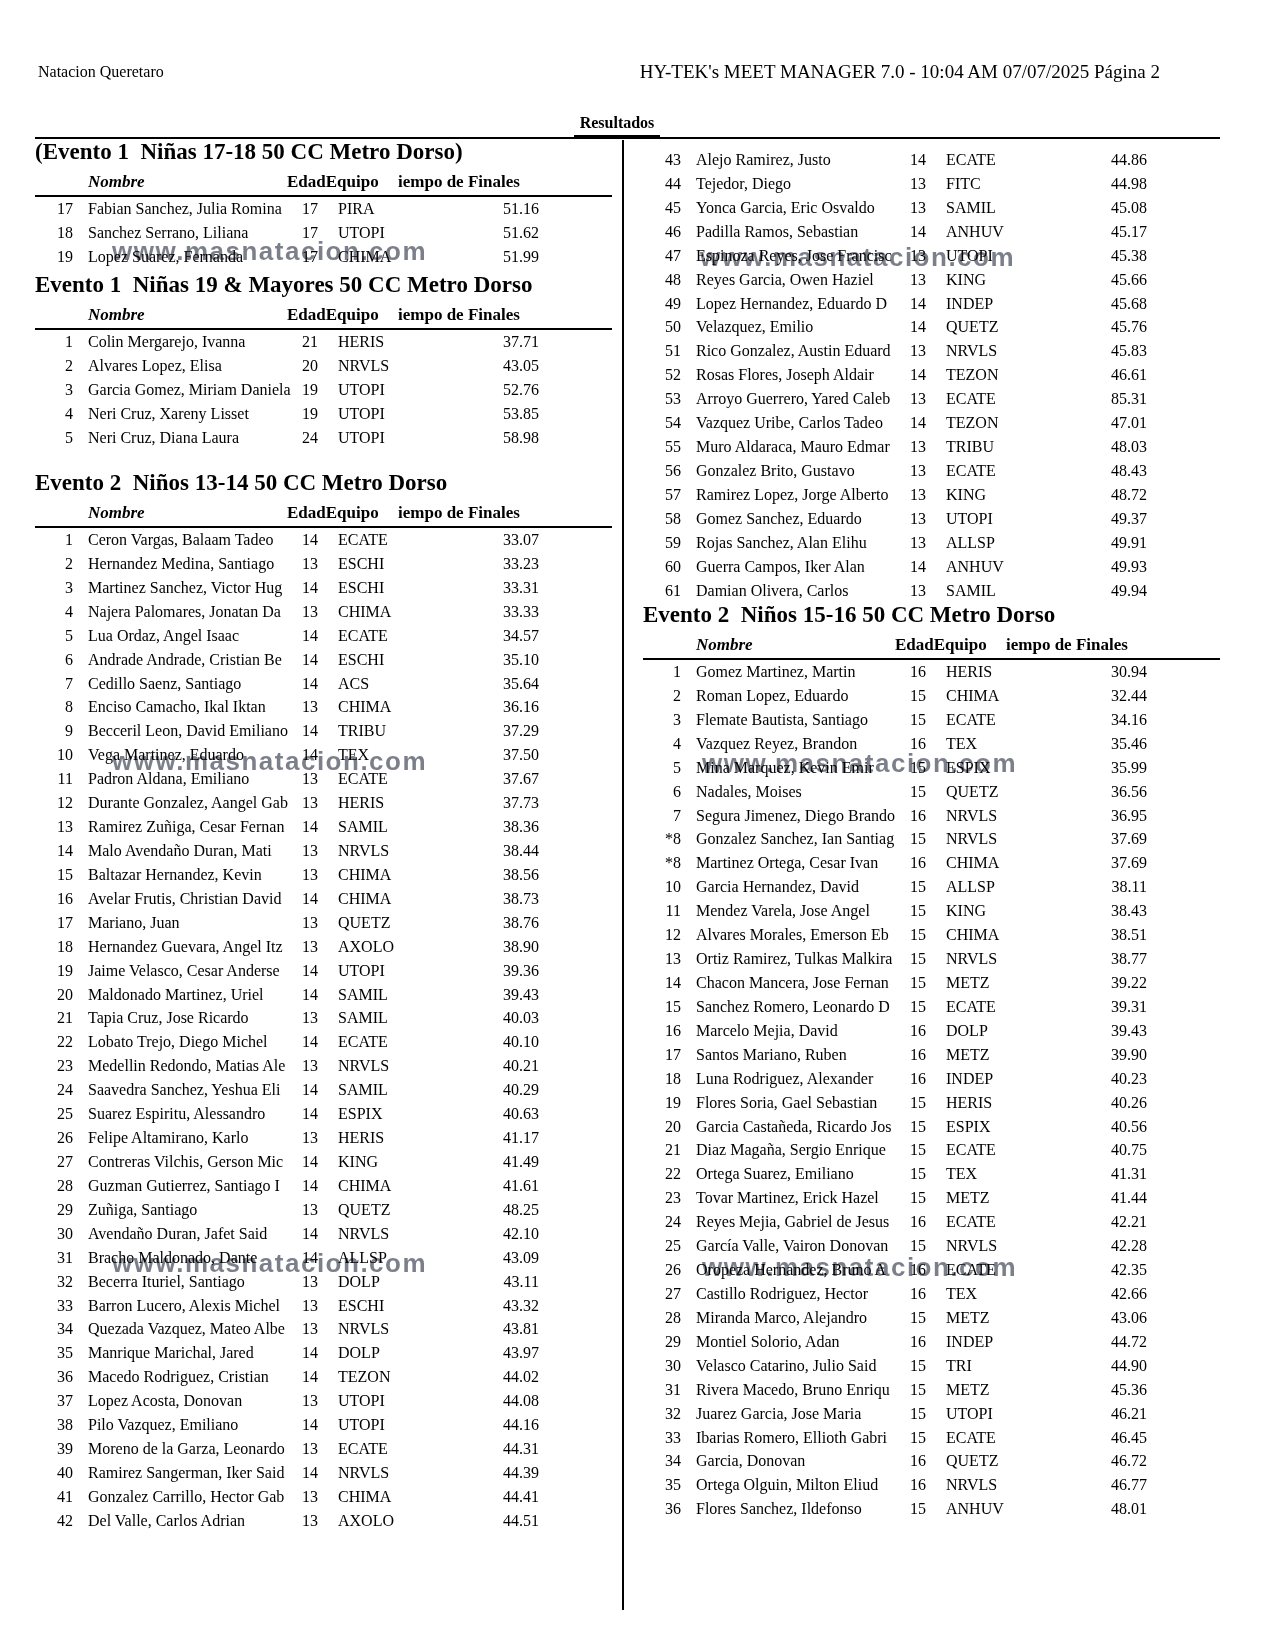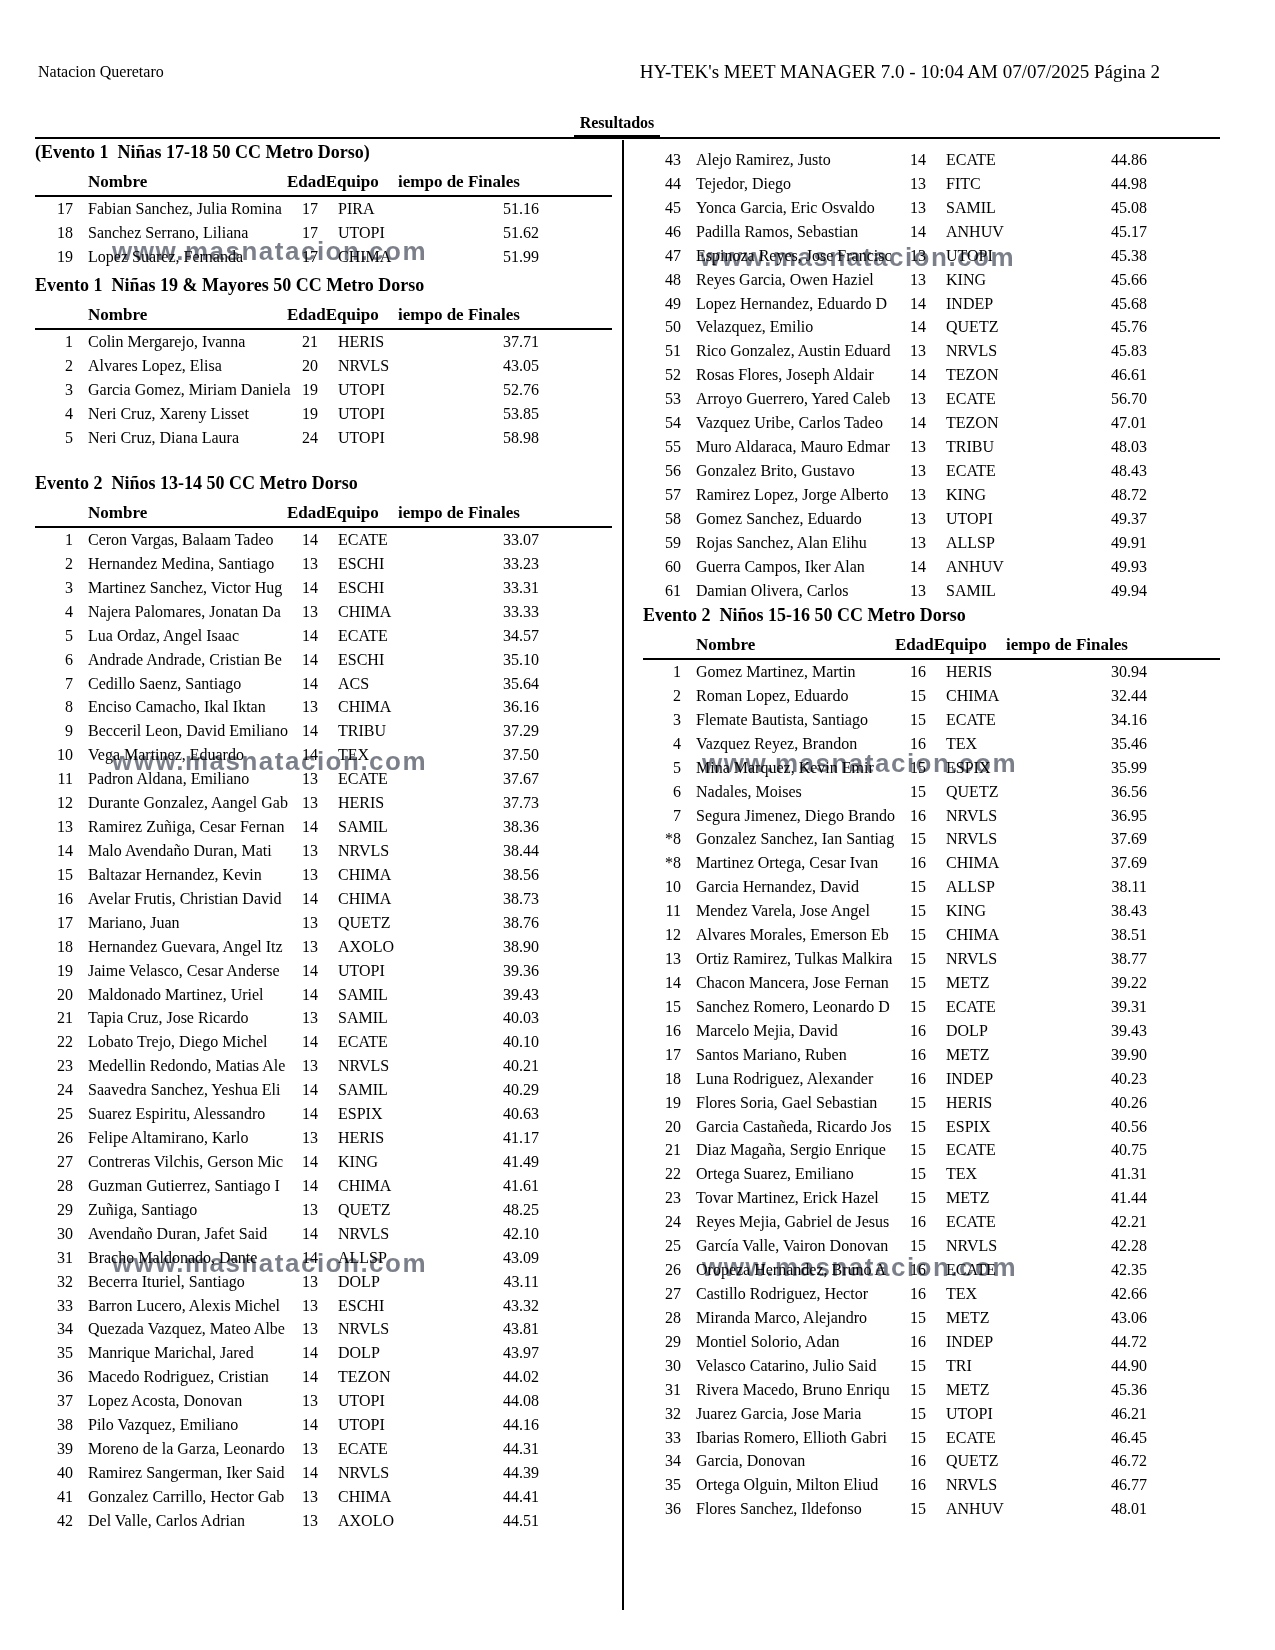--- a/index.html
+++ b/index.html
@@ -17,24 +17,24 @@
   .top-rule{position:absolute;left:35px;top:137px;width:1185px;height:2px;background:#000;}
   .col-divider{position:absolute;left:622px;top:140px;width:2px;height:1470px;background:#000;}
 
   .watermark{position:absolute;font-family:"Liberation Sans","DejaVu Sans",sans-serif;
     font-weight:bold;font-size:26px;letter-spacing:1.5px;color:#0f172a;opacity:.55;
     white-space:nowrap;}
 
   .section{position:absolute;width:577px;}
   .section.left{left:35px;}
   .section.right{left:643px;}
-  .section-title{font-size:18px;font-weight:bold;line-height:22px;height:30px;white-space:pre;}
+  .section-title{font-size:23px;font-weight:bold;line-height:22px;height:30px;white-space:pre;}
   .table-header{position:relative;height:24px;border-bottom:2px solid #000;
     font-weight:bold;font-size:17px;line-height:22px;}
-  .h-name{position:absolute;left:53px;}
+  .h-name{position:absolute;left:53px;font-style:italic;}
   .h-ageteam{position:absolute;left:252px;}
   .h-time{position:absolute;left:363px;}
   .row{position:relative;height:23.93px;line-height:23.93px;font-size:16px;}
   .c-place{position:absolute;left:0;width:38px;text-align:right;}
   .c-name{position:absolute;left:53px;width:250px;white-space:nowrap;overflow:hidden;}
   .c-age{position:absolute;left:258px;width:34px;text-align:center;}
   .c-team{position:absolute;left:303px;white-space:nowrap;}
   .c-time{position:absolute;left:378px;width:126px;text-align:right;}
 </style>
 </head>
@@ -568,21 +568,21 @@
     <span class="c-age">14</span>
     <span class="c-team">TEZON</span>
     <span class="c-time">46.61</span>
   </div>
 
   <div class="row">
     <span class="c-place">53</span>
     <span class="c-name">Arroyo Guerrero, Yared Caleb</span>
     <span class="c-age">13</span>
     <span class="c-team">ECATE</span>
-    <span class="c-time">56.70</span>
+    <span class="c-time">85.31</span>
   </div>
 
   <div class="row">
     <span class="c-place">54</span>
     <span class="c-name">Vazquez Uribe, Carlos Tadeo</span>
     <span class="c-age">14</span>
     <span class="c-team">TEZON</span>
     <span class="c-time">47.01</span>
   </div>
 

